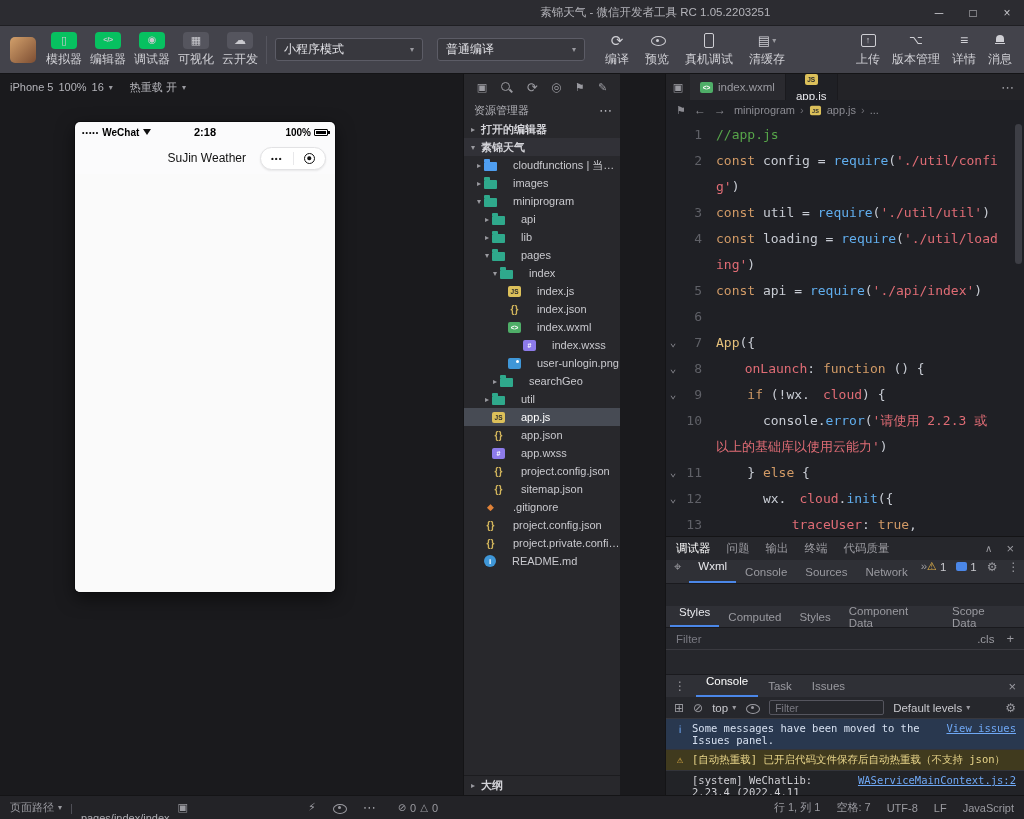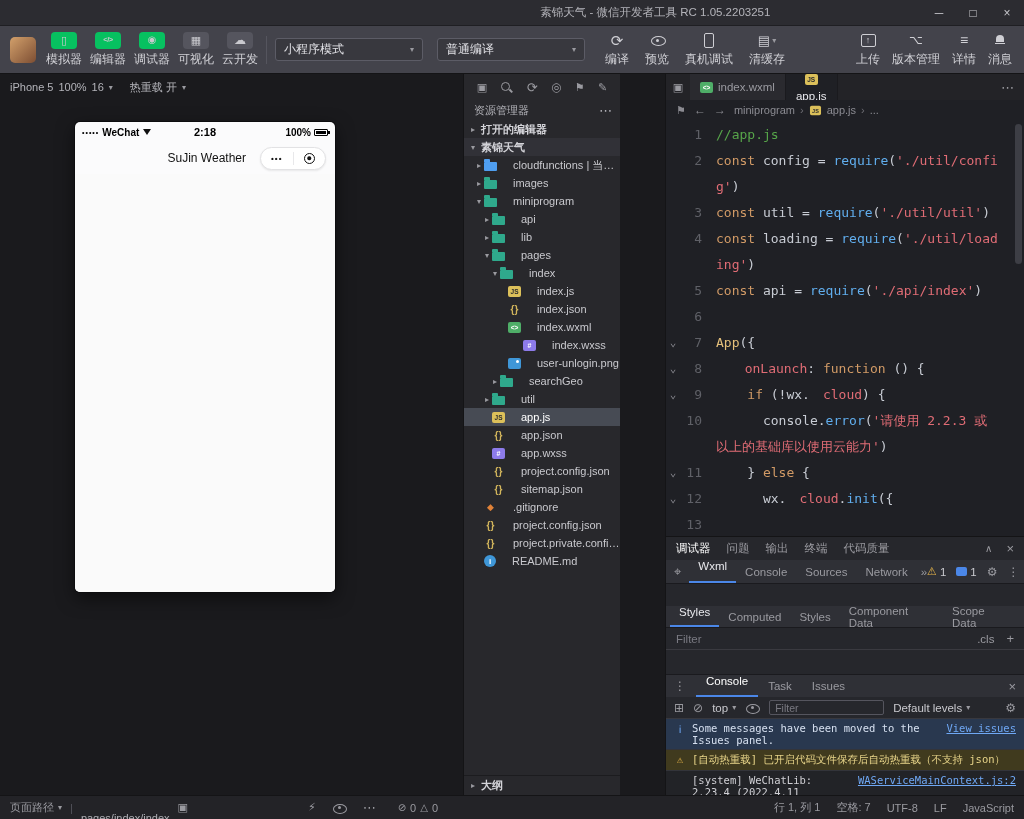--- a/index.html
+++ b/index.html
@@ -161,21 +161,21 @@
   .tk-y { color:#e5c07b; }
   .scrollthumb { position:absolute; right:2px; top:4px; width:7px; height:140px; background:#3d3e45; border-radius:4px; }
 
   
   .debug { height:259px; flex:none; display:flex; flex-direction:column; border-top:1px solid #141416; background:#26272c; font-size:11.5px; }
   .dp-tabs { height:23px; flex:none; display:flex; align-items:center; padding:0 10px; color:#9a9aa0; background:#26272c; }
   .tabsrow { display:flex; gap:16px; }
   .dptab.act { color:#ffffff; }
   .icn-min { margin-left:auto; font-size:10px; color:#9a9aa0; }
   .xbtn { font-size:13px; color:#9a9aa0; margin-left:14px; }
-  .dt-row { height:24px; flex:none; background:#2f3036; border-bottom:1px solid #1a1a1e; display:flex; align-items:center; padding:0 8px; color:#9a9aa0; }
+  .dt-row { height:24px; flex:none; background:#2f3036; border-bottom:1px solid #1a1a1e; display:flex; align-items:flex-start; padding:0 8px; color:#9a9aa0; }
   .dttabs { display:flex; margin-left:8px; height:100%; }
   .dttab { display:flex; align-items:center; padding:0 9px; height:100%; }
   .dttab.act { color:#e8e8ec; box-shadow:inset 0 -2px 0 #4b87e8; }
   .overflow { margin-left:4px; }
   .dt-right { margin-left:auto; display:flex; align-items:center; gap:10px; }
   .warnbadge { display:flex; align-items:center; gap:3px; color:#c9c9ce; }
   .icn-warn { color:#e7b549; font-size:11px; }
   .issuebadge { display:flex; align-items:center; gap:3px; color:#c9c9ce; }
   .bubble { width:11px; height:9px; background:#4b87e8; border-radius:2px; display:inline-block; }
   .wxml-empty { height:22px; flex:none; background:#26272c; }
@@ -597,20 +597,21 @@
             <span class="ltext"><span class="tk-n">    } </span><span class="tk-k">else</span><span class="tk-n"> {</span></span>
           </div>
           <div class="code-line">
             <span class="fold">⌄</span>
             <span class="lnum">12</span>
             <span class="ltext"><span class="tk-n">      wx.</span><span class="tk-p">cloud</span><span class="tk-n">.</span><span class="tk-f">init</span><span class="tk-n">({</span></span>
           </div>
           <div class="code-line">
             <span class="fold"></span>
             <span class="lnum">13</span>
+            <span class="ltext"><span class="tk-n">        </span><span class="tk-p">traceUser</span><span class="tk-n">: </span><span class="tk-b">true</span><span class="tk-n">,</span></span>
           </div>
           <div class="code-line">
             <span class="fold"></span>
             <span class="lnum">14</span>
             <span class="ltext"><span class="tk-n">        </span><span class="tk-p">env</span><span class="tk-n">: </span><span class="tk-s">'demo-57510e'</span></span>
           </div>
           <div class="code-line">
             <span class="fold"></span>
             <span class="lnum">15</span>
             <span class="ltext"><span class="tk-n">      })</span></span>

